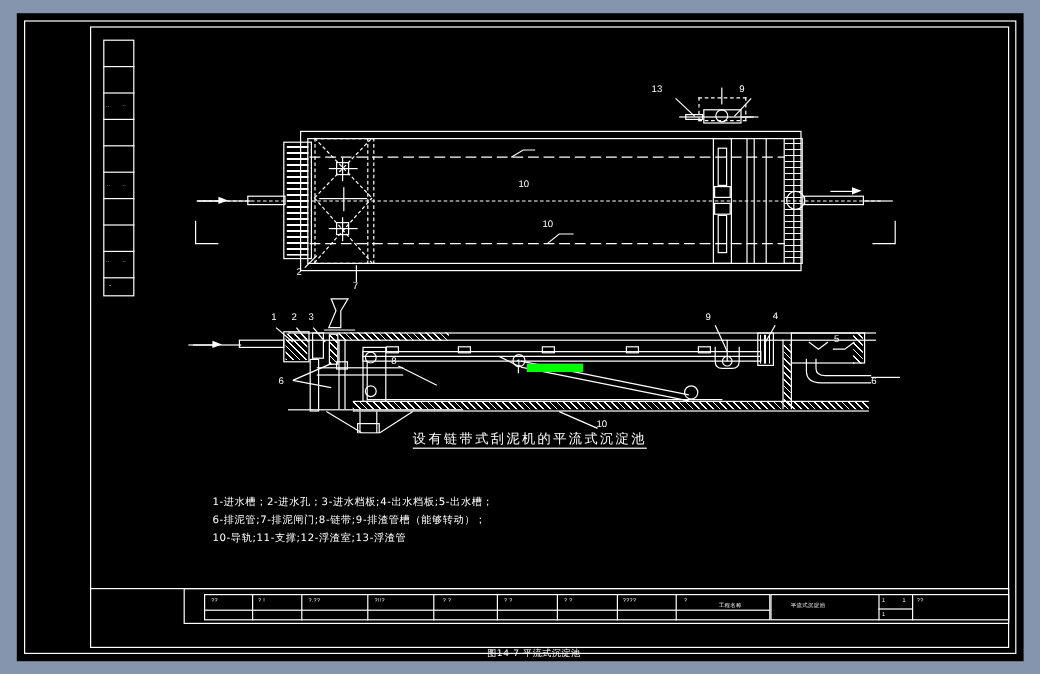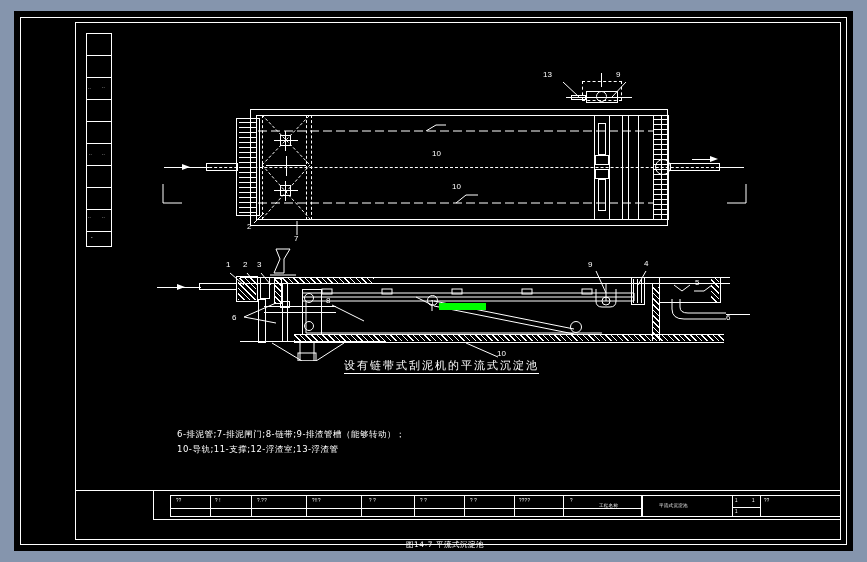--- a/index.html
+++ b/index.html
@@ -373,20 +373,21 @@
 
     <svg width="34" height="30" style="position:absolute;left:252px;top:236px;">
       <g stroke="#fff" stroke-width="1" fill="none">
         <path d="M10 2 L24 2 L18 12 L18 26 L8 26 L14 12 Z"></path>
         <path d="M4 28 L30 28"></path>
       </g>
     </svg>
 
     <div class="txt title-main cjk" style="left:330px;top:338px;margin-top:11px;">设有链带式刮泥机的平流式沉淀池</div>
 
+    <div class="txt legend-line cjk" style="left:163px;top:404px;">1-进水槽；2-进水孔；3-进水档板;4-出水档板;5-出水槽；</div>
     <div class="txt legend-line cjk" style="left:163px;top:419px;">6-排泥管;7-排泥闸门;8-链带;9-排渣管槽（能够转动）；</div>
     <div class="txt legend-line cjk" style="left:163px;top:434px;">10-导轨;11-支撑;12-浮渣室;13-浮渣管</div>
 
     <div class="box" style="left:139px;top:479px;width:688px;height:30px;"></div>
     <div class="hln ln" style="left:61px;top:479px;width:766px;"></div>
 
     <div class="box" style="left:156px;top:484px;width:472px;height:22px;"></div>
     <div class="hln ln" style="left:156px;top:497px;width:472px;"></div>
     <div class="vln ln" style="left:196px;top:484px;height:22px;"></div>
     <div class="vln ln" style="left:237px;top:484px;height:22px;"></div>

